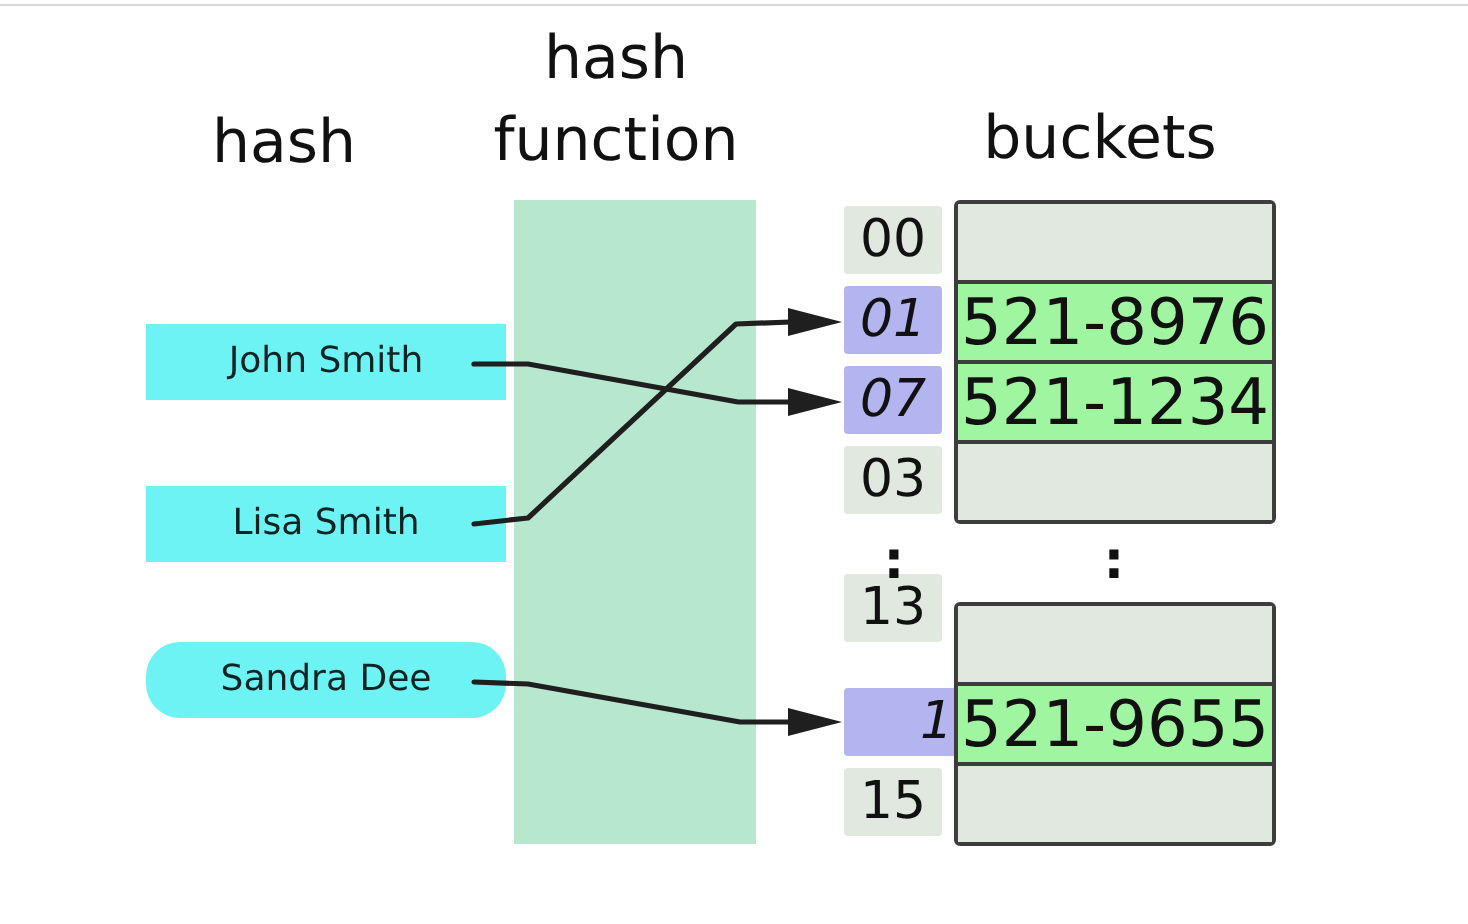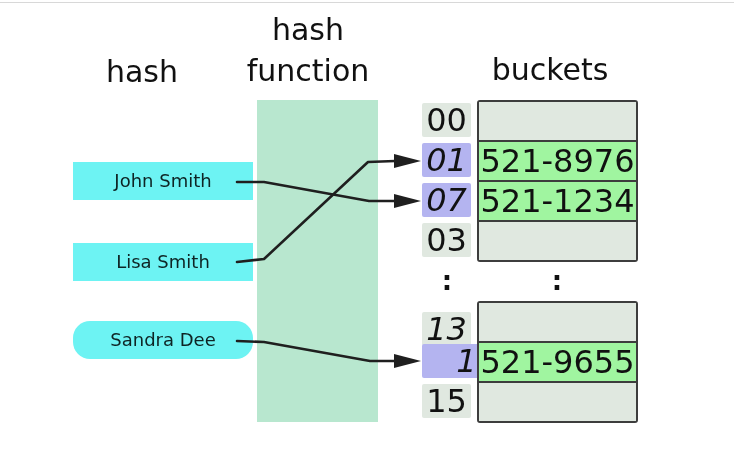--- a/index.html
+++ b/index.html
@@ -22,25 +22,25 @@
   }
   .key-box{
     position:absolute;left:73px;width:180px;height:38px;line-height:38px;
     background:#6df3f3;text-align:center;font-size:18px;color:#0e2424;z-index:2;
   }
   .key-john{top:162px;}
   .key-lisa{top:243px;}
   .key-sandra{top:321px;border-radius:17px;}
   .idx{
     position:absolute;left:422px;width:49px;height:34px;line-height:34px;
-    text-align:center;font-size:32px;border-radius:2px;background:#e0e8e0;z-index:2;color:#111;
+    text-align:center;font-size:26px;border-radius:2px;background:#e0e8e0;z-index:2;color:#111;
   }
   .idx.hl{background:#b4b4f0;font-style:italic;}
   .idx-00{top:103px;} .idx-01{top:143px;} .idx-02{top:183px;} .idx-03{top:223px;}
-  .idx-13{top:312px;font-style:italic;} .idx-14{top:344px;padding-left:30px;} .idx-15{top:384px;}
+  .idx-13{top:287px;} .idx-14{top:344px;padding-left:30px;} .idx-15{top:384px;}
   .btable{
     position:absolute;left:477px;width:161px;box-sizing:border-box;
     border:2px solid #3d3d3d;border-radius:3px;z-index:2;background:#e0e8e0;
   }
   .btable-top{top:100px;}
   .btable-bottom{top:301px;}
   .brow{
     height:38px;line-height:38px;text-align:center;font-size:32px;
     background:#e0e8e0;color:#111;
   }

